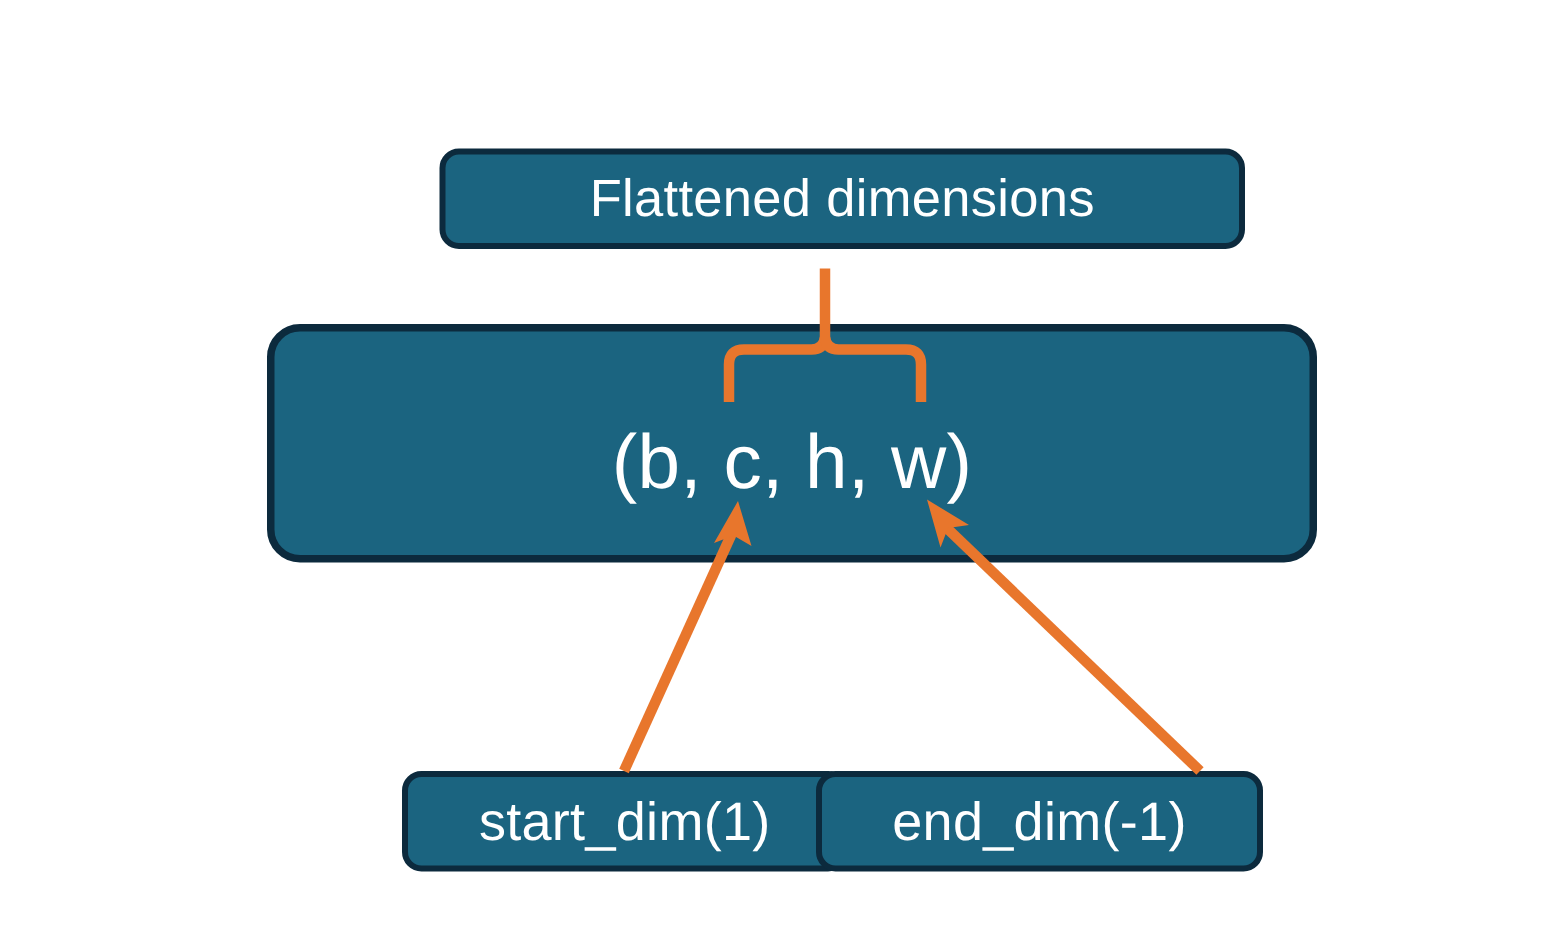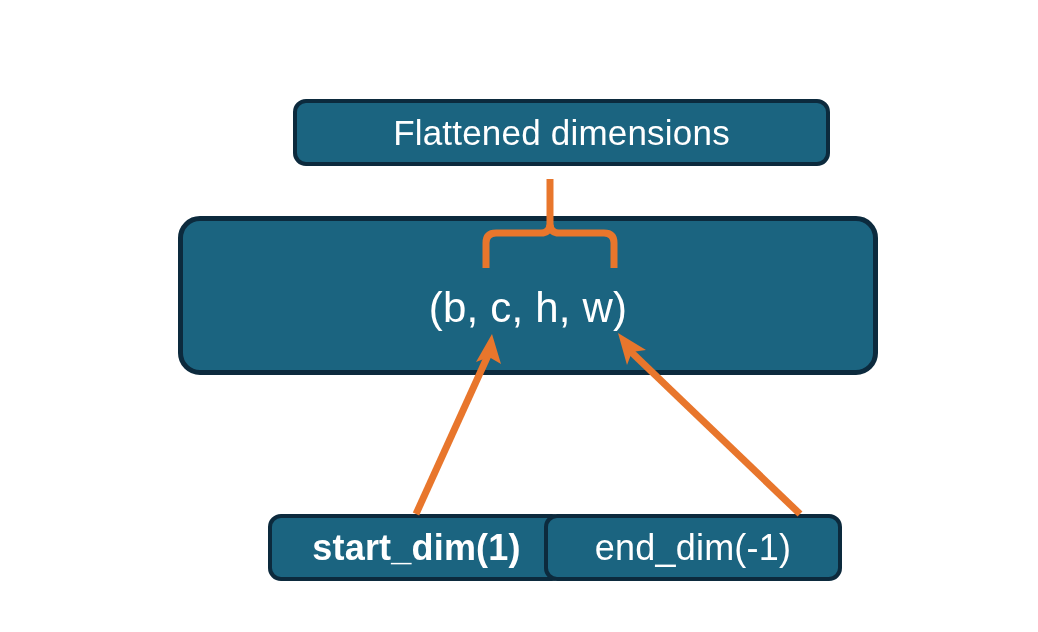--- a/index.html
+++ b/index.html
@@ -50,32 +50,31 @@
   
   #node-shape {
     left: 178px;
     top: 216px;
     width: 700px;
     height: 159px;
     border-radius: 22px;
     border-width: 5px;
   }
   #node-shape .label {
-    font-size: 42px;
+    font-size: 51px;
     position: relative;
     top: 12px;
   }
   
   #node-start-dim {
     left: 268px;
     top: 514px;
     width: 297px;
     height: 67px;
     border-radius: 13px;
-    font-weight: bold;
   }
   #node-start-dim .label {
     font-size: 36px;
   }
   
   #node-end-dim {
     left: 544px;
     top: 514px;
     width: 298px;
     height: 67px;

